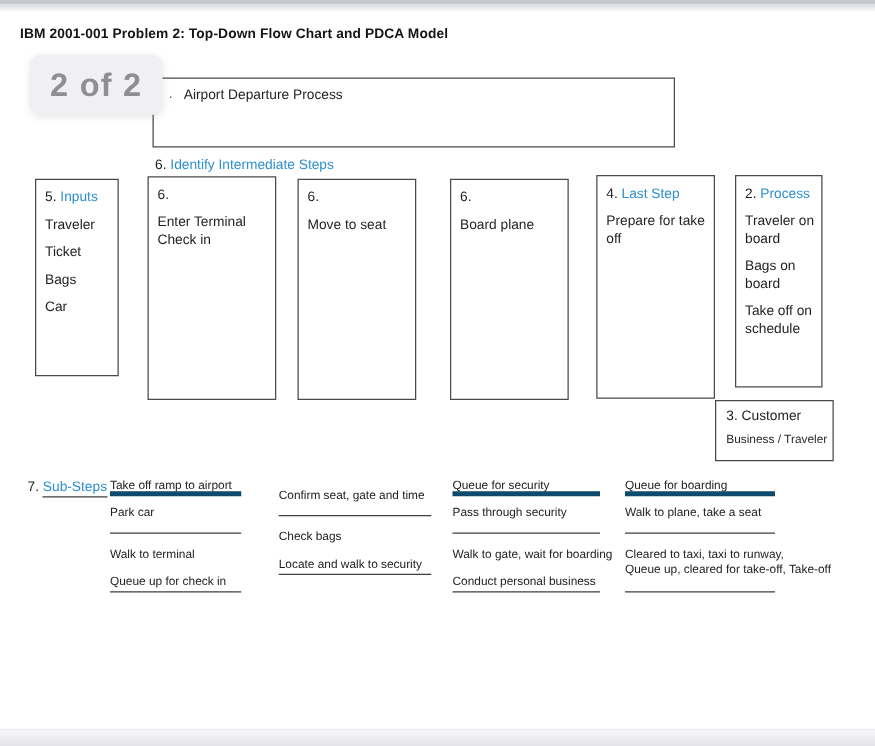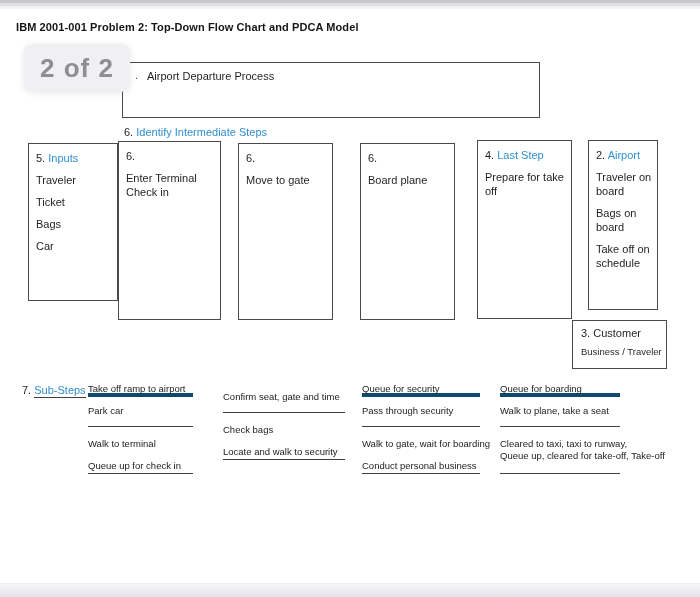--- a/index.html
+++ b/index.html
@@ -29,21 +29,21 @@
   .box { border:1px solid #4a4a4a; background:#fff; }
   .process-box { left:122px; top:62px; width:418px; height:56px; padding:6px 8px 0 24px; }
   .pb-dot { position:absolute; left:12px; top:6px; font-size:11px; color:#555; }
   .pb-label { font-size:11px; line-height:14px; }
   .pb-value { font-size:11px; line-height:14px; color:#1f1f1f; }
   .blue { color:#2e8fce; }
   .int-label { left:124px; top:126px; font-size:11px; }
   .bx { padding:7px 2px 0 7px; font-size:11px; line-height:14px; }
   .bx-head { margin-bottom:8px; white-space:nowrap; }
   .bx-item { margin-bottom:8px; }
-  .b1 { left:28px;  top:143px; width:90px;  height:158px; }
+  .b1 { left:28px;  top:143px; width:67px;  height:158px; }
   .b2 { left:118px; top:141px; width:103px; height:179px; }
   .b3 { left:238px; top:143px; width:95px;  height:177px; }
   .b4 { left:360px; top:143px; width:95px;  height:177px; }
   .b5 { left:477px; top:140px; width:95px;  height:179px; }
   .b6 { left:588px; top:140px; width:70px;  height:170px; }
   .customer { left:572px; top:320px; width:95px; height:49px; padding:6px 2px 16px 8px; }
   .cust-head { font-size:11px; margin-bottom:7px; white-space:nowrap; }
   .cust-val { font-size:9.5px; color:#2a2a2a; white-space:nowrap; }
   .ss-label { left:22px; top:384px; font-size:11px; white-space:nowrap; }
   .ss-label .ul { border-bottom:1px solid #3f3f3f; padding-bottom:1px; }
@@ -92,40 +92,40 @@
     <div class="bx-item">Car</div>
   </div>
 
   <div class="abs box bx b2">
     <div class="bx-head">6.</div>
     <div class="bx-item">Enter Terminal Check in</div>
   </div>
 
   <div class="abs box bx b3">
     <div class="bx-head">6.</div>
-    <div class="bx-item">Move to gate</div>
+    <div class="bx-item">Move to seat</div>
   </div>
 
   <div class="abs box bx b4">
     <div class="bx-head">6.</div>
     <div class="bx-item">Board plane</div>
   </div>
 
   <div class="abs box bx b5">
     <div class="bx-head">
       <span>4.</span>
       <span class="blue">Last Step</span>
     </div>
     <div class="bx-item">Prepare for take off</div>
   </div>
 
   <div class="abs box bx b6">
     <div class="bx-head">
       <span>2.</span>
-      <span class="blue">Airport</span>
+      <span class="blue">Process</span>
     </div>
     <div class="bx-item">Traveler on board</div>
     <div class="bx-item">Bags on board</div>
     <div class="bx-item">Take off on schedule</div>
   </div>
 
   <div class="abs box customer">
     <div class="cust-head">
       <span>3.</span>
       <span>Customer</span>

